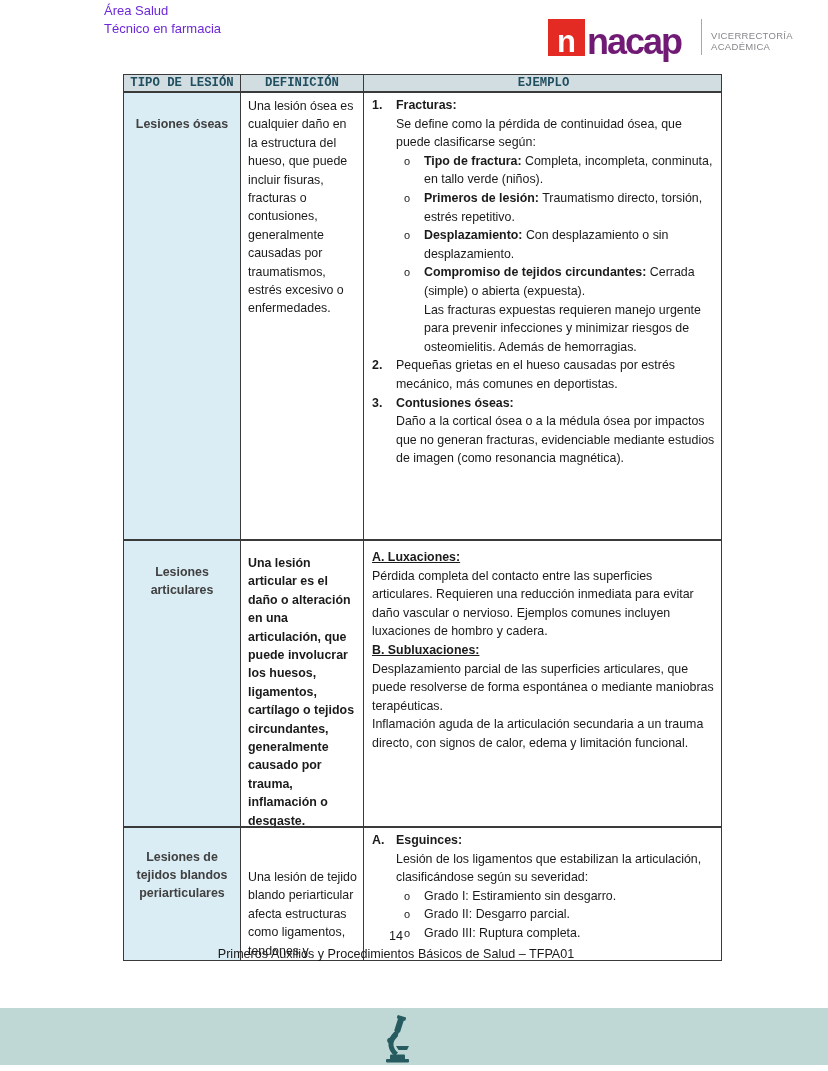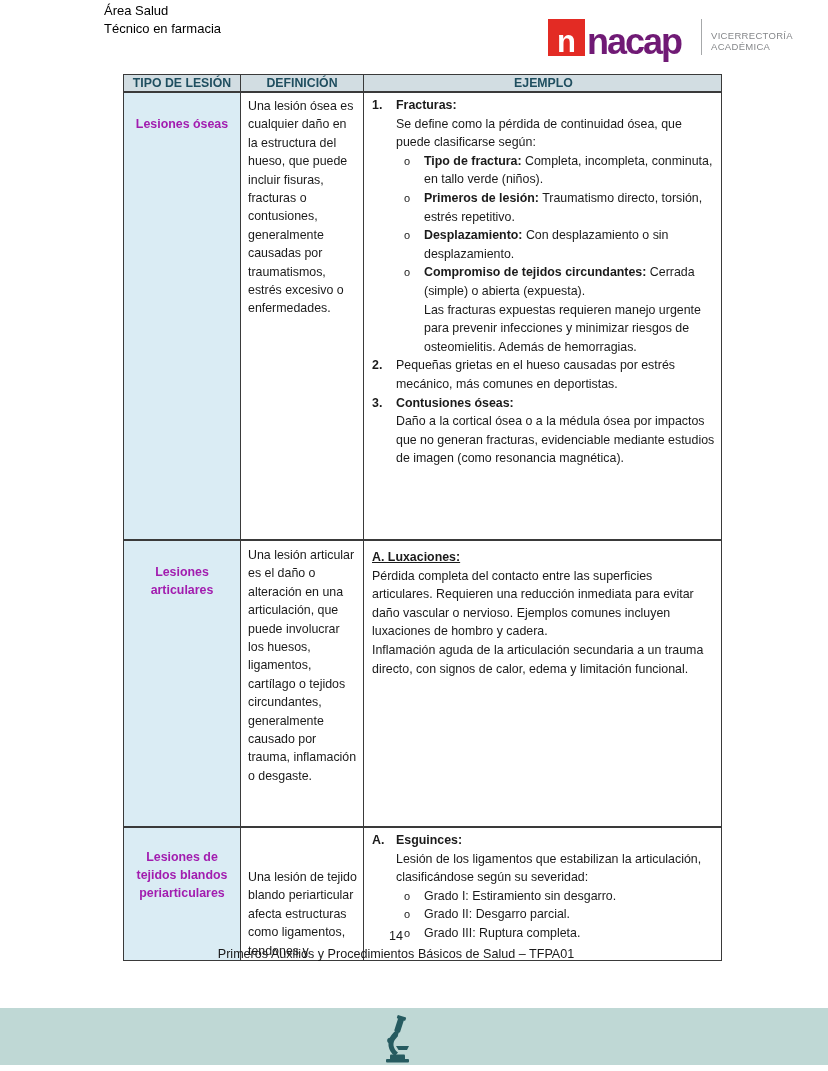--- a/index.html
+++ b/index.html
@@ -1,41 +1,41 @@
 <!DOCTYPE html>
 <html><head>
 <meta charset="utf-8">
 <style>
   html,body{margin:0;padding:0;background:#fff;}
   .page{position:relative;width:828px;height:1071px;background:#ffffff;overflow:hidden;
         font-family:"Liberation Sans",sans-serif;color:#1a1a1a;}
 
   
-  .doc-header{position:absolute;left:104px;top:2px;font-size:13px;line-height:17.5px;color:#000000;}
+  .doc-header{position:absolute;left:104px;top:2px;font-size:13px;line-height:17.5px;color:#6d28d9;}
 
   
   .logo{position:absolute;left:548px;top:16px;display:flex;align-items:flex-end;height:40px;}
   .logo-mark{width:37px;height:37px;background:#e32b24;display:flex;align-items:flex-end;justify-content:center;
              color:#fff;font-weight:bold;font-size:31px;line-height:0.82;padding-bottom:2px;box-sizing:border-box;}
   .logo-word{font-weight:bold;font-size:36px;letter-spacing:-2px;color:#701a75;line-height:0.78;margin-left:2px;}
   .logo-divider{width:1px;height:36px;background:#a6a8aa;margin:0 9px 1px 20px;align-self:flex-end;}
   .logo-unit{align-self:center;font-size:9.5px;line-height:11px;color:#85878a;letter-spacing:0.3px;padding-top:10px;}
 
   
   .lesion-table{position:absolute;left:123px;top:74px;width:599px;border:1px solid #3a3a3a;box-sizing:border-box;}
   .thead{display:flex;height:18px;background:#d2dde2;border-bottom:2px solid #3a3a3a;box-sizing:border-box;}
-  .th{font-weight:bold;color:#1f4e5f;font-size:12.3px;line-height:16px;text-align:center;box-sizing:border-box;}
+  .th{font-weight:bold;color:#1f4e5f;font-size:12.3px;line-height:16px;text-align:center;box-sizing:border-box;font-family:Liberation Mono, monospace;}
   .col1{width:117px;flex:none;}
   .col2{width:123px;flex:none;}
   .col3{width:359px;flex:none;}
   .vb{border-right:1px solid #3a3a3a;}
   .trow{display:flex;box-sizing:border-box;}
   .rb{border-bottom:2px solid #3a3a3a;}
   .td{box-sizing:border-box;overflow:hidden;}
-  .td-tipo{background:#daecf4;text-align:center;color:#a21caf;font-weight:bold;
+  .td-tipo{background:#daecf4;text-align:center;color:#404040;font-weight:bold;
            font-size:12.4px;line-height:18px;padding:0 6px;}
   .td-def{font-size:12.4px;line-height:18.4px;padding:0 6px 0 7px;}
   .td-ej{font-size:12.4px;line-height:18.6px;padding:0 8px;}
   .row1{height:448px;}
   .row2{height:287px;}
   .row3{height:132px;}
 
   
   .ej-item{display:flex;}
   .ej-num{width:24px;flex:none;font-weight:bold;}
@@ -121,25 +121,29 @@
           <div class="ej-body">
             <div class="ej-title">Contusiones óseas:</div>
             <div>Daño a la cortical ósea o a la médula ósea por impactos que no generan fracturas, evidenciable mediante estudios de imagen (como resonancia magnética).</div>
           </div>
         </div>
       </div>
     </div>
 
     <div class="trow row2 rb">
       <div class="td td-tipo col1 vb" style="padding-top:22px;">Lesiones articulares</div>
-      <div class="td td-def col2 vb" style="padding-top:5px;">Una lesión articular es el daño o alteración en una articulación, que puede involucrar los huesos, ligamentos, cartílago o tejidos circundantes, generalmente causado por trauma, inflamación o desgaste.</div>
+      <div class="td td-def col2 vb" style="padding-top:13px;font-weight:bold;">Una lesión articular es el daño o alteración en una articulación, que puede involucrar los huesos, ligamentos, cartílago o tejidos circundantes, generalmente causado por trauma, inflamación o desgaste.</div>
       <div class="td td-ej col3" style="padding-top:7px;">
         <div>
           <div class="blk-title">A. Luxaciones:</div>
           <div>Pérdida completa del contacto entre las superficies articulares. Requieren una reducción inmediata para evitar daño vascular o nervioso. Ejemplos comunes incluyen luxaciones de hombro y cadera.</div>
+        </div>
+        <div>
+          <div class="blk-title">B. Subluxaciones:</div>
+          <div>Desplazamiento parcial de las superficies articulares, que puede resolverse de forma espontánea o mediante maniobras terapéuticas.</div>
         </div>
         <div>
           <div>Inflamación aguda de la articulación secundaria a un trauma directo, con signos de calor, edema y limitación funcional.</div>
         </div>
       </div>
     </div>
 
     <div class="trow row3">
       <div class="td td-tipo col1 vb" style="padding-top:20px;">Lesiones de tejidos blandos periarticulares</div>
       <div class="td td-def col2 vb" style="padding-top:40px;">Una lesión de tejido blando periarticular afecta estructuras como ligamentos, tendones y</div>

